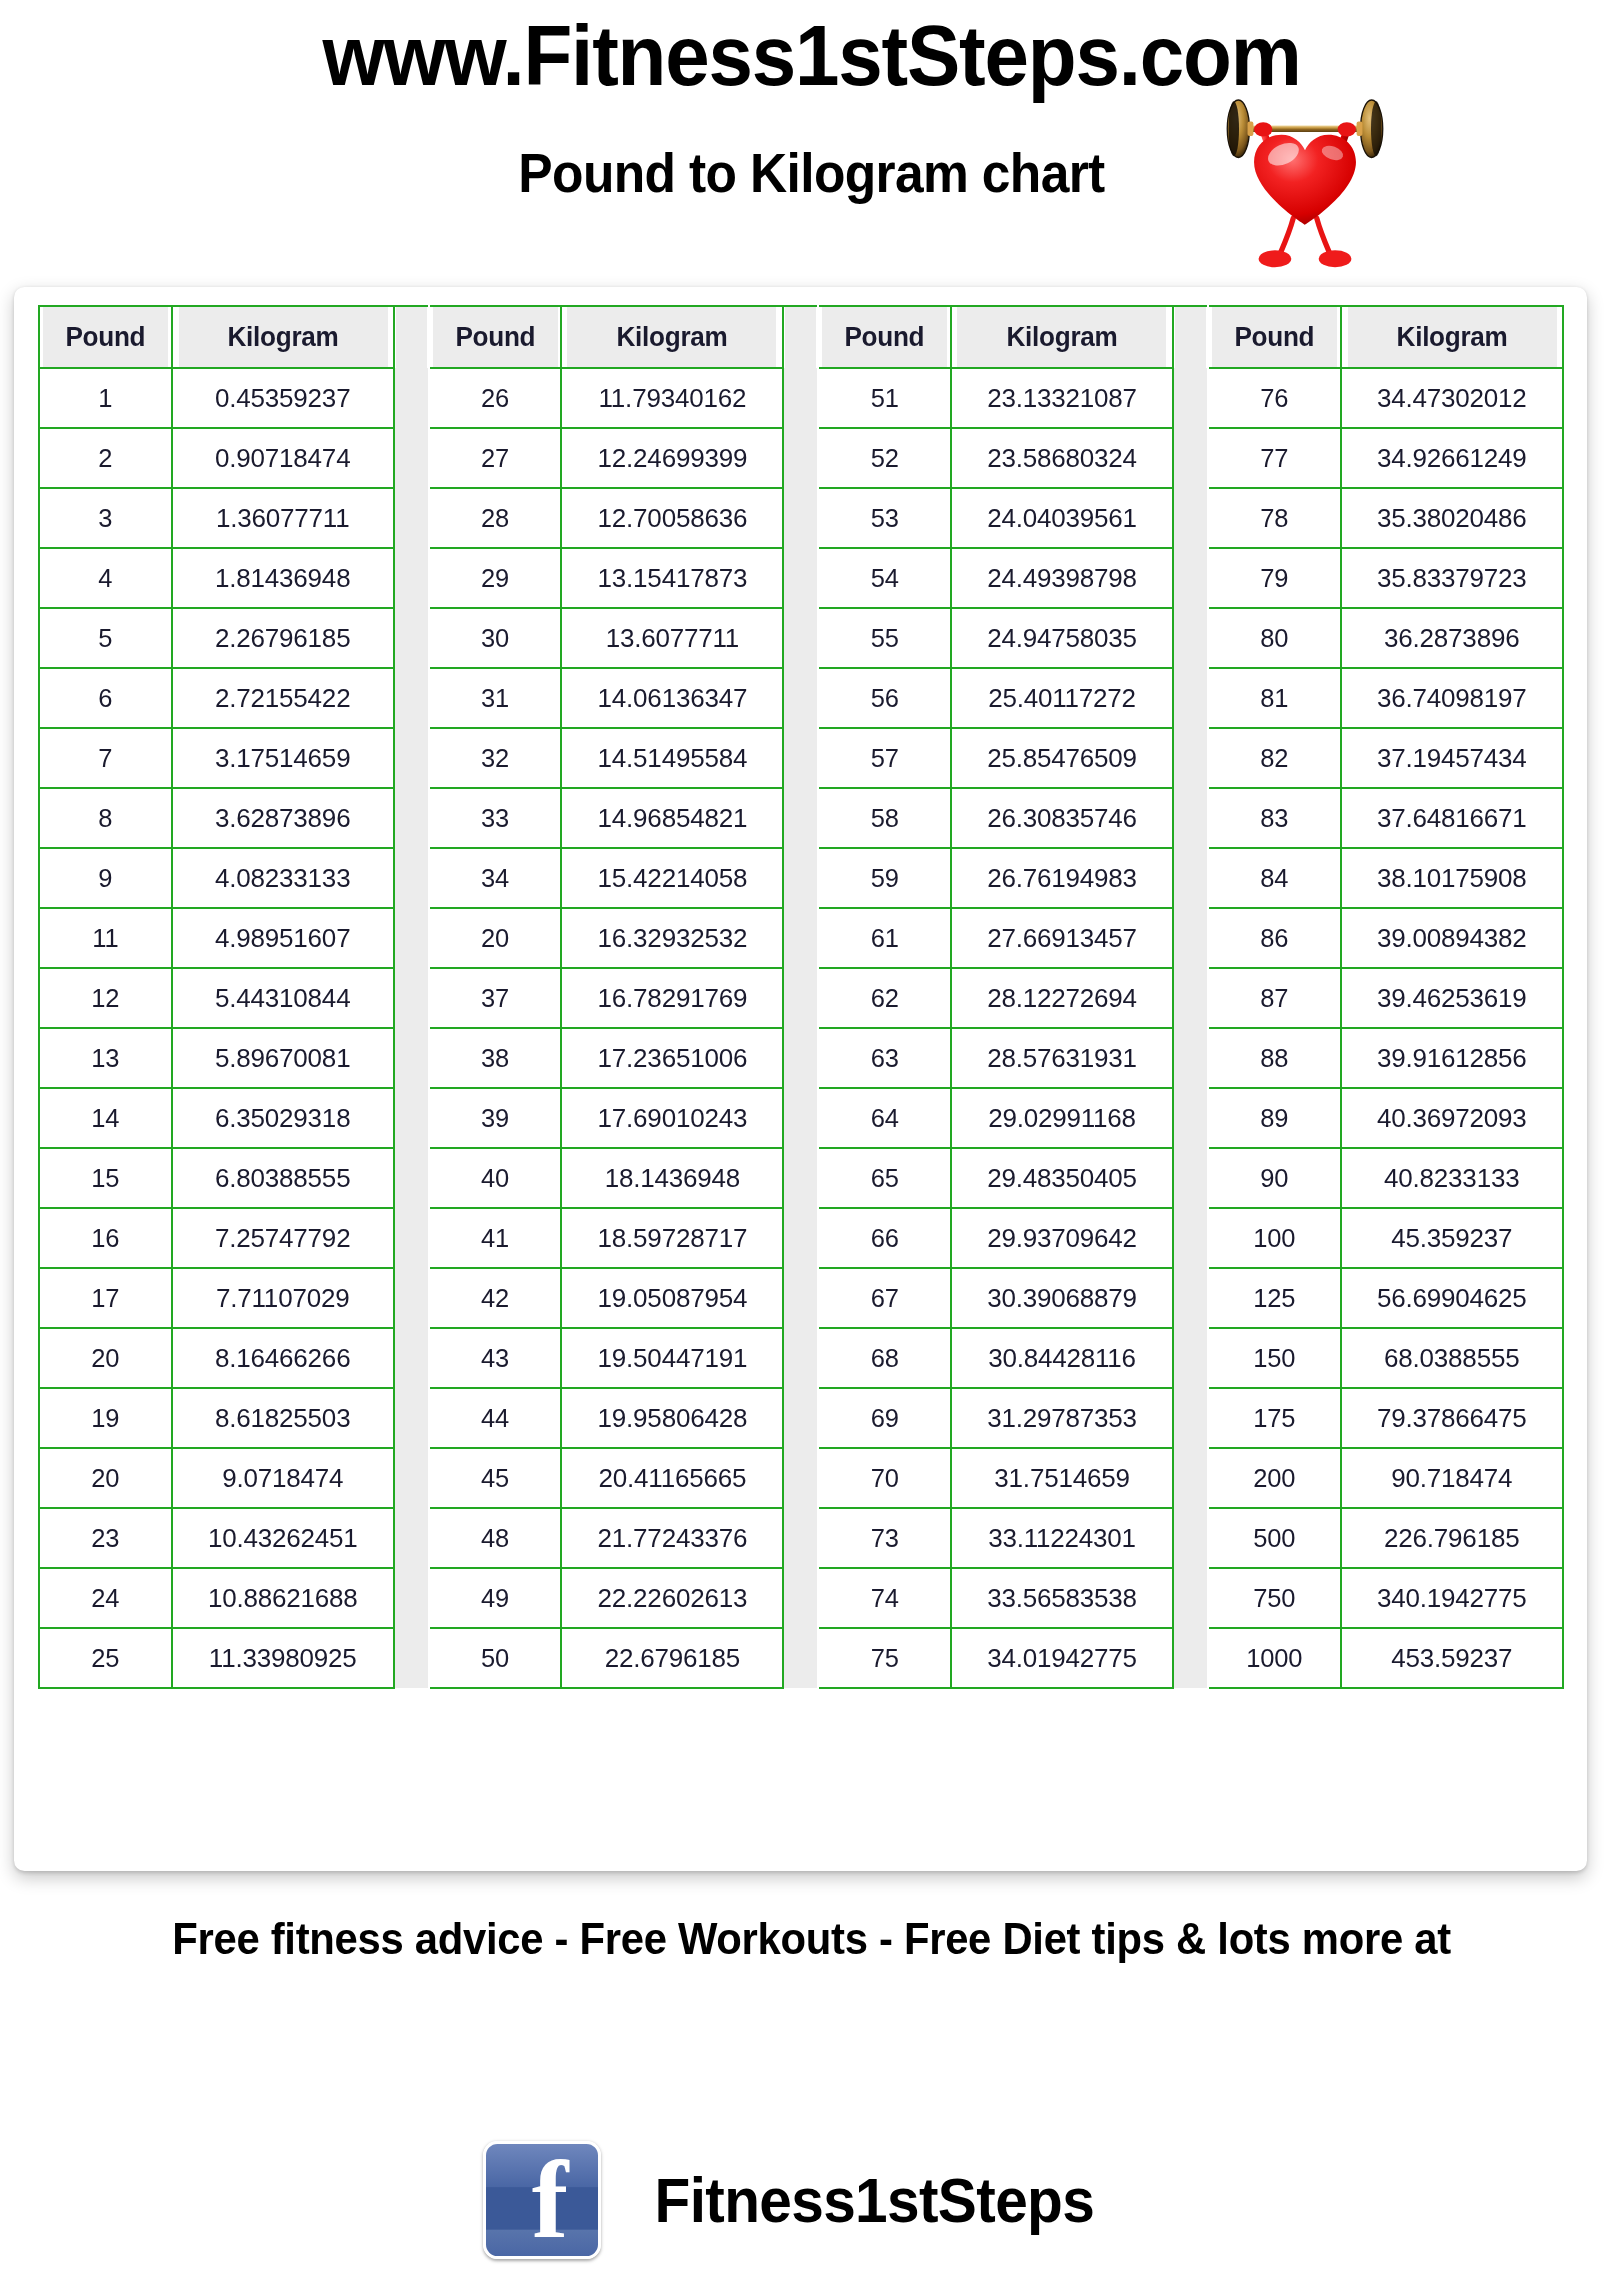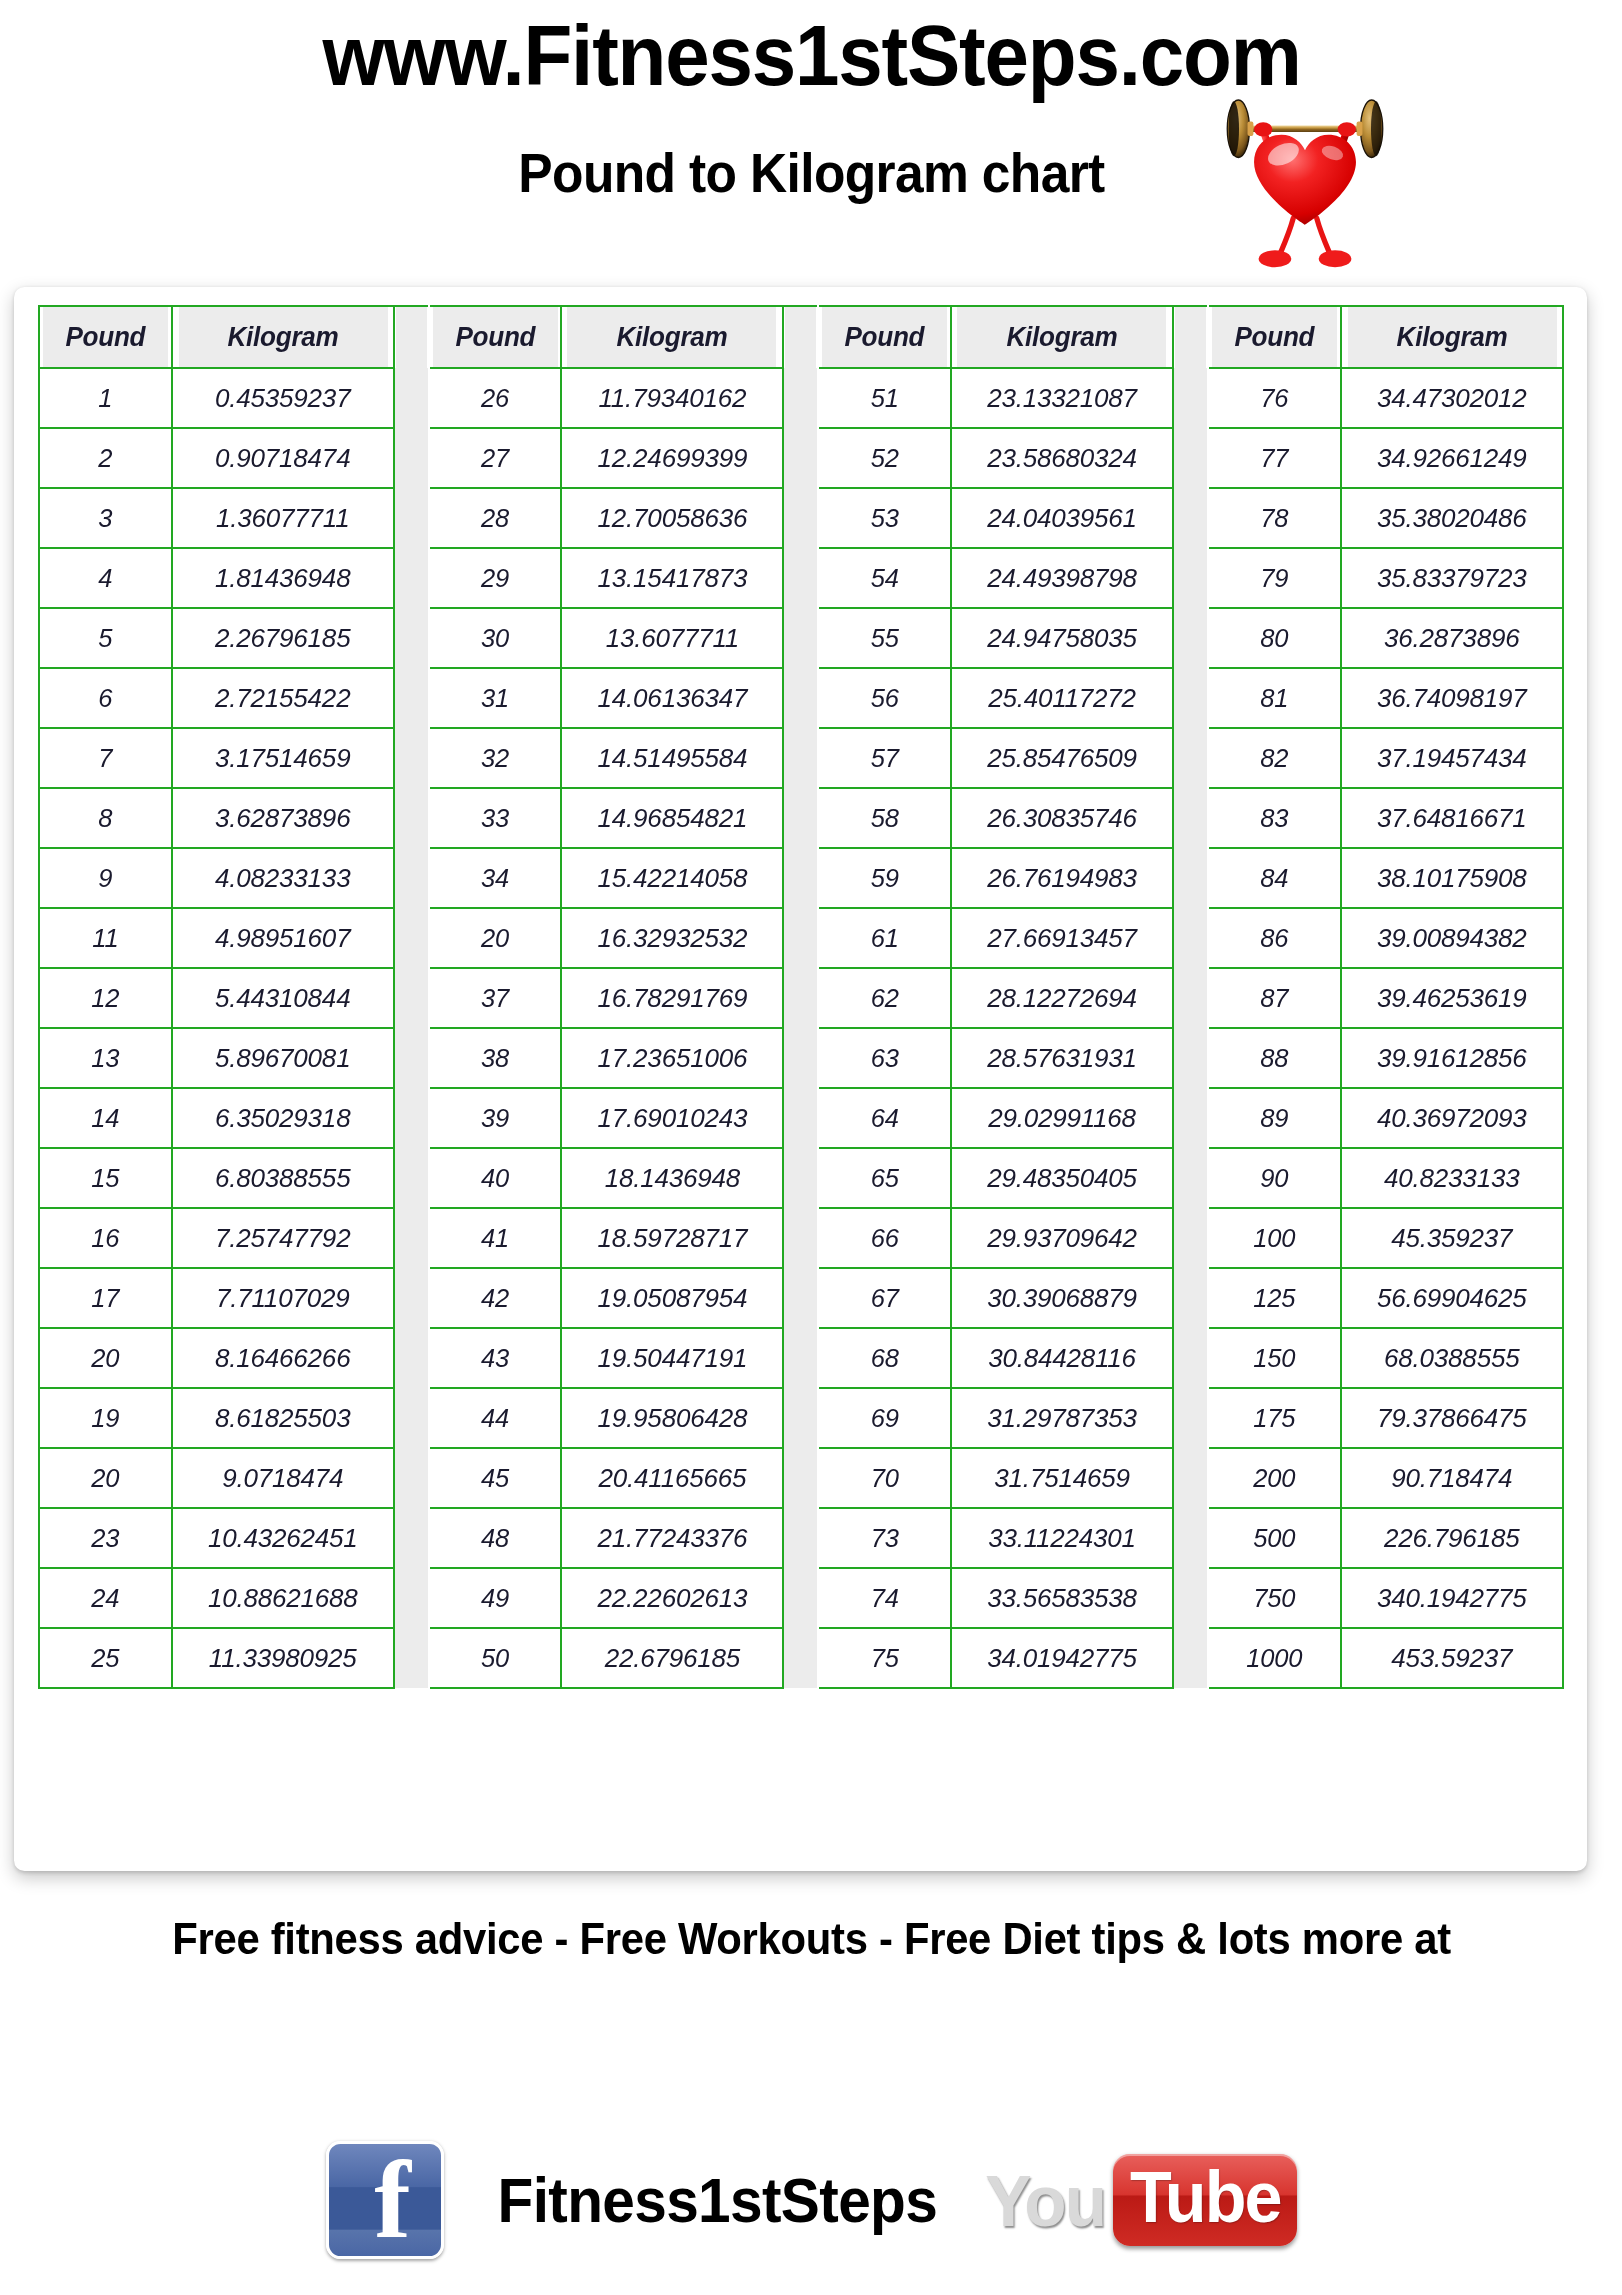--- a/index.html
+++ b/index.html
@@ -58,21 +58,20 @@
     position: absolute;
     left: 14.4px;
     top: 287px;
     width: 1573px;
     height: 1584px;
     background: #ffffff;
     border-radius: 10.5px;
     box-shadow: 0 6.5px 17px rgba(0,0,0,0.22), 0 1.3px 3.9px rgba(0,0,0,0.14);
     box-sizing: border-box;
     padding: 18.3px 23.6px 11.8px 23.6px;
-    font-style: italic;
   }
 
   table.conv {
     border-collapse: collapse;
     width: 100%;
     table-layout: fixed;
   }
 
   table.conv col.c-lb   { width: 8.55%; }
   table.conv col.c-kg   { width: 14.30%; }
@@ -607,20 +606,14 @@
   </table>
 </div>
 
 <div class="footer-line">Free fitness advice - Free Workouts - Free Diet tips &amp; lots more at</div>
 
 <div class="social-row">
   <div class="fb-icon">
     <div class="fb-f">f</div>
   </div>
   <div class="brand-name">Fitness1stSteps</div>
-  <div class="yt-logo">
-    <div class="yt-you">You</div>
-    <div class="yt-tube">
-      <span>Tube</span>
-    </div>
-  </div>
 </div>
 
 
 </body></html>

